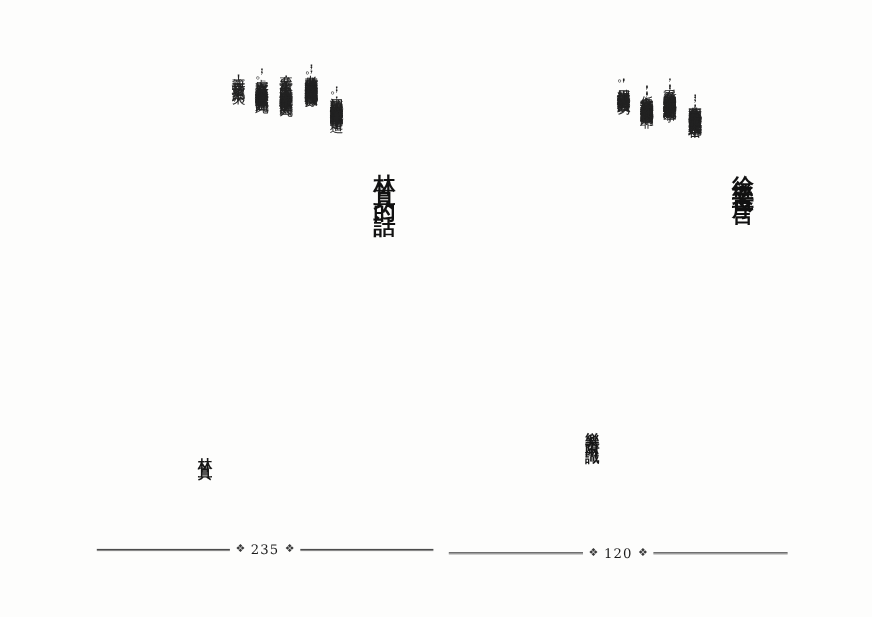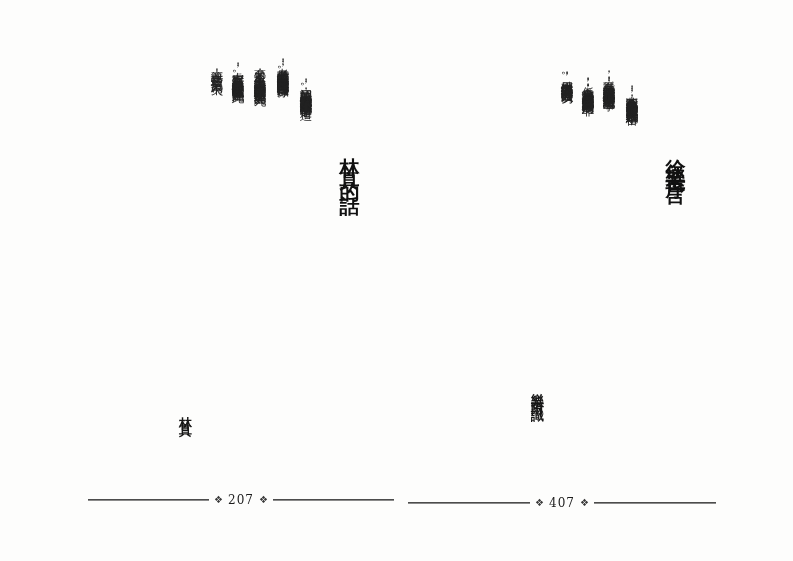--- a/index.html
+++ b/index.html
@@ -98,39 +98,39 @@
     <div class="vtext body-col col-r1 indent">本編以《造化元鑰》為藍本，命造千變萬化，不能出其範圍，合此則貴，不合</div>
     <div class="vtext body-col col-r2">則賤，引證之命造盈千，未便一一列入，學者能夠與《造化元鑰》參看，細心體</div>
     <div class="vtext body-col col-r3">會，練習純熟，則取用方法以及格局高低，自能了如指掌；法則雖備，非用一番功</div>
     <div class="vtext body-col col-r4">者不能運用，勿以自己推求失精，而疑方法未備也。</div>
 
     <div class="vtext signature sig-right">樂吾附識</div>
 
     <div class="footer footer-right">
       <span class="rule"></span>
       <span class="orn">❖</span>
-      <span class="pagenum">407</span>
+      <span class="pagenum">120</span>
       <span class="orn">❖</span>
       <span class="rule"></span>
     </div>
   </section>
 
   <section>
     <h1 class="vtext page-title title-left">林真的話</h1>
 
     <div class="vtext body-col col-l1 indent">這是命學前輩徐樂吾先生的筆記，對於十干取用，議論極為精辟。這本筆記，</div>
     <div class="vtext body-col col-l2">據吾師丸山先生說，是徐氏論命時的主要參考，一向隨身攜帶，不輕示之。徐氏死</div>
     <div class="vtext body-col col-l3">後，丸山先生自徐氏後人手中，以重金購得。於是這本筆記又成了丸山先生重要參</div>
     <div class="vtext body-col col-l4">考書之一。丸山先生說：「此是一代命學家之心血所在，雖有不足及錯誤之處，但</div>
     <div class="vtext body-col col-l5">不失為一部珍貴之要籍！」</div>
 
     <div class="vtext signature sig-left">林真</div>
 
     <div class="footer footer-left">
       <span class="rule"></span>
       <span class="orn">❖</span>
-      <span class="pagenum">207</span>
+      <span class="pagenum">235</span>
       <span class="orn">❖</span>
       <span class="rule"></span>
     </div>
   </section>
 
 </div>
 
 </body></html>

